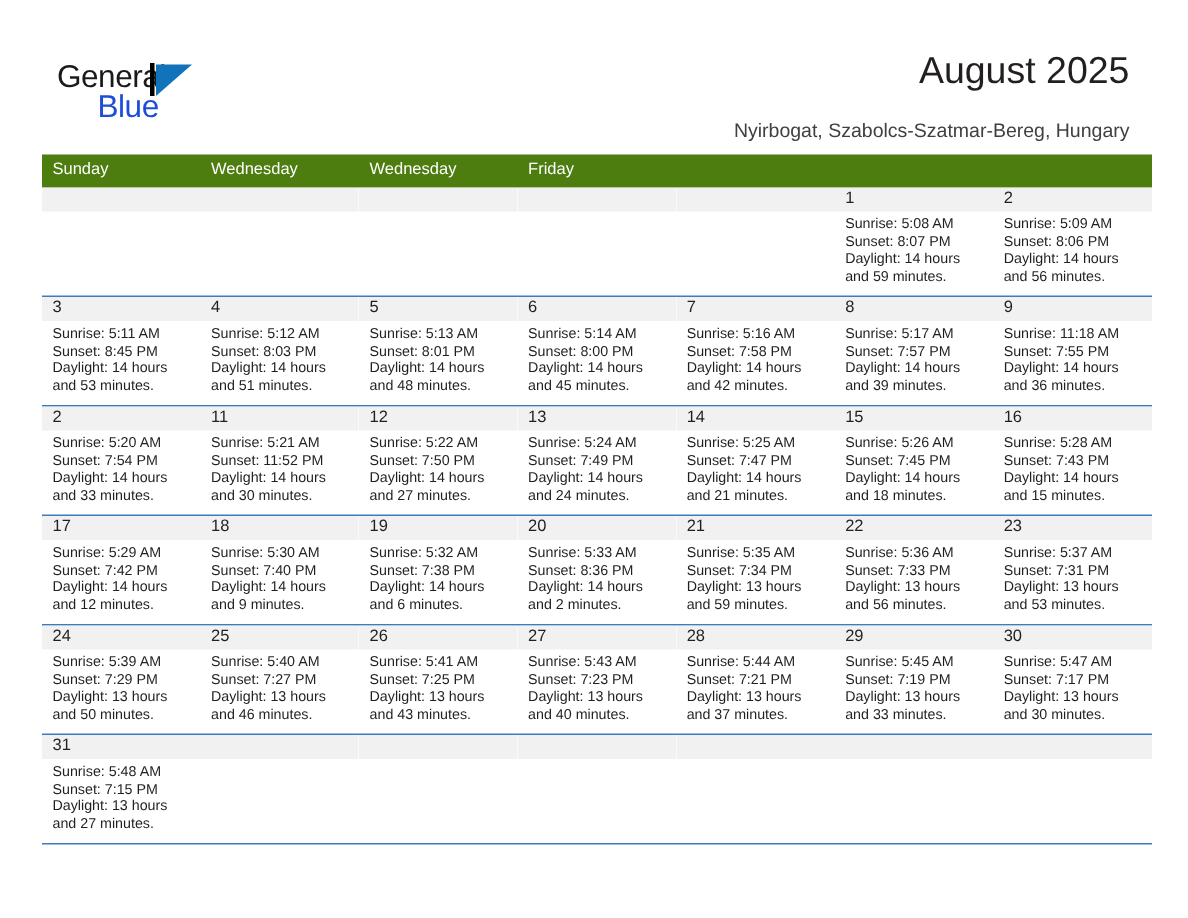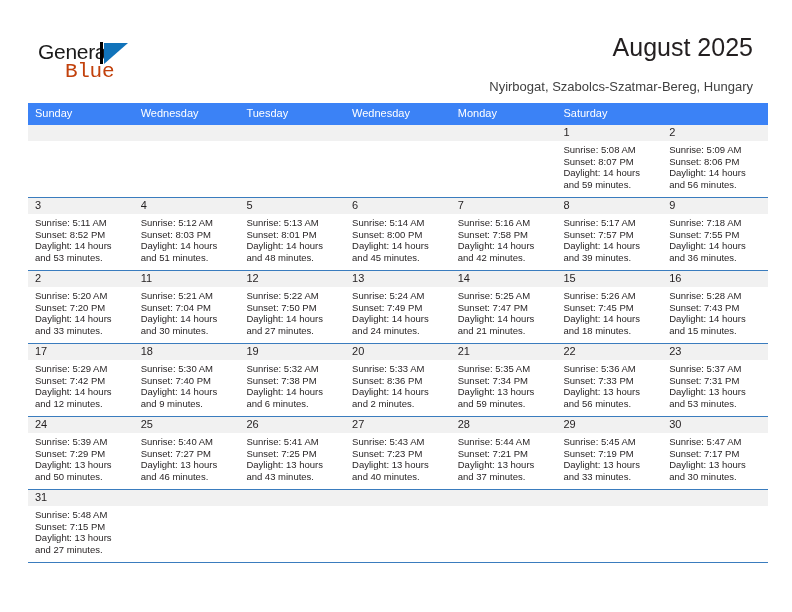--- a/index.html
+++ b/index.html
@@ -44,22 +44,22 @@
     letter-spacing: -0.3px;
     color: #1a1a1a;
     font-family: "Liberation Sans", sans-serif;
   }
   .logo-blue {
     position: absolute;
     left: 27px;
     top: 20px;
     font-size: 21px;
     letter-spacing: -0.3px;
-    color: #c2410c;
-    font-family: Liberation Mono, monospace;
+    color: #1d4ed8;
+    font-family: Liberation Sans, sans-serif;
   }
   .logo-bar {
     position: absolute;
     left: 62px;
     top: 2px;
     width: 3px;
     height: 22px;
     background: #000000;
   }
   .logo-tri {
@@ -98,21 +98,21 @@
   .calendar {
     position: absolute;
     left: 28px;
     top: 103px;
     width: 740px;
   }
   .dow-row {
     display: flex;
     width: 740px;
     height: 22px;
-    background: #3b82f6;
+    background: #4d7c0f;
   }
   .dow {
     flex: 0 0 105.7px;
     width: 105.7px;
     box-sizing: border-box;
     padding: 4px 0 0 7px;
     color: #ffffff;
     font-size: 11px;
     line-height: 13px;
     white-space: nowrap;
@@ -175,24 +175,22 @@
     </div>
 
     <div class="title">August 2025</div>
     <div class="subtitle">Nyirbogat, Szabolcs-Szatmar-Bereg, Hungary</div>
   </div>
 
   <div class="calendar">
     <div class="dow-row" id="dow-row">
         <div class="dow">Sunday</div>
         <div class="dow">Wednesday</div>
-        <div class="dow">Tuesday</div>
         <div class="dow">Wednesday</div>
-        <div class="dow">Monday</div>
-        <div class="dow">Saturday</div>
+        <div class="dow">Friday</div>
       </div>
     <div id="weeks-container">
         <div class="week first">
           <div class="cell empty">
             <div class="daynum-band"></div>
             <div class="lines"></div>
           </div>
           <div class="cell empty">
             <div class="daynum-band"></div>
             <div class="lines"></div>
@@ -226,21 +224,21 @@
               <div>Daylight: 14 hours</div>
               <div>and 56 minutes.</div>
             </div>
           </div>
         </div>
         <div class="week">
           <div class="cell">
             <div class="daynum-band">3</div>
             <div class="lines">
               <div>Sunrise: 5:11 AM</div>
-              <div>Sunset: 8:52 PM</div>
+              <div>Sunset: 8:45 PM</div>
               <div>Daylight: 14 hours</div>
               <div>and 53 minutes.</div>
             </div>
           </div>
           <div class="cell">
             <div class="daynum-band">4</div>
             <div class="lines">
               <div>Sunrise: 5:12 AM</div>
               <div>Sunset: 8:03 PM</div>
               <div>Daylight: 14 hours</div>
@@ -279,42 +277,42 @@
             <div class="lines">
               <div>Sunrise: 5:17 AM</div>
               <div>Sunset: 7:57 PM</div>
               <div>Daylight: 14 hours</div>
               <div>and 39 minutes.</div>
             </div>
           </div>
           <div class="cell">
             <div class="daynum-band">9</div>
             <div class="lines">
-              <div>Sunrise: 7:18 AM</div>
+              <div>Sunrise: 11:18 AM</div>
               <div>Sunset: 7:55 PM</div>
               <div>Daylight: 14 hours</div>
               <div>and 36 minutes.</div>
             </div>
           </div>
         </div>
         <div class="week">
           <div class="cell">
             <div class="daynum-band">2</div>
             <div class="lines">
               <div>Sunrise: 5:20 AM</div>
-              <div>Sunset: 7:20 PM</div>
+              <div>Sunset: 7:54 PM</div>
               <div>Daylight: 14 hours</div>
               <div>and 33 minutes.</div>
             </div>
           </div>
           <div class="cell">
             <div class="daynum-band">11</div>
             <div class="lines">
               <div>Sunrise: 5:21 AM</div>
-              <div>Sunset: 7:04 PM</div>
+              <div>Sunset: 11:52 PM</div>
               <div>Daylight: 14 hours</div>
               <div>and 30 minutes.</div>
             </div>
           </div>
           <div class="cell">
             <div class="daynum-band">12</div>
             <div class="lines">
               <div>Sunrise: 5:22 AM</div>
               <div>Sunset: 7:50 PM</div>
               <div>Daylight: 14 hours</div>

